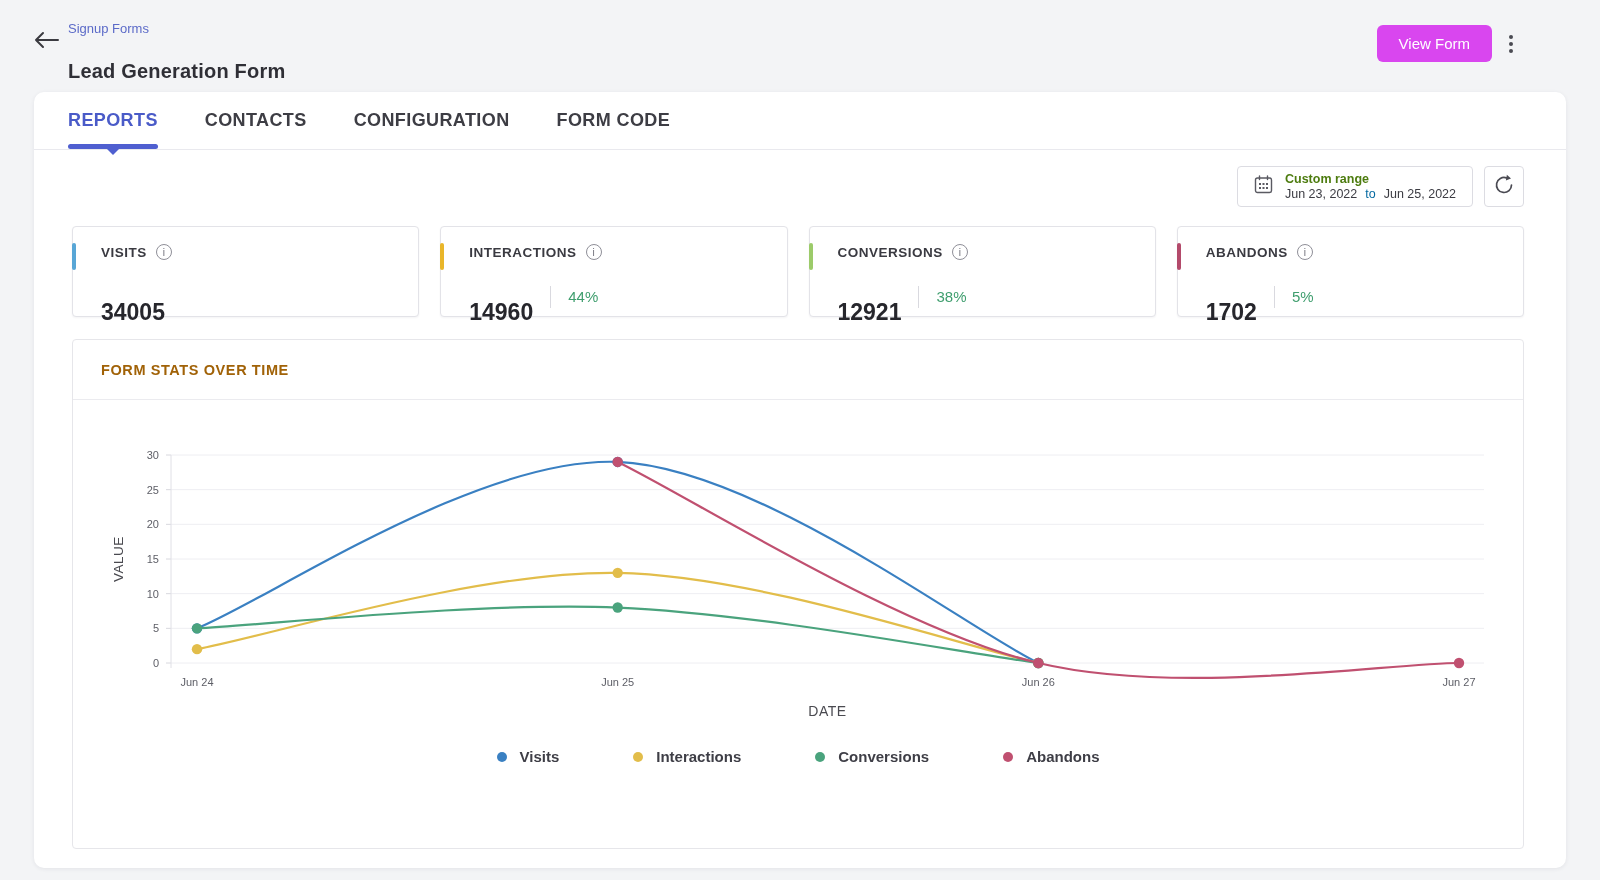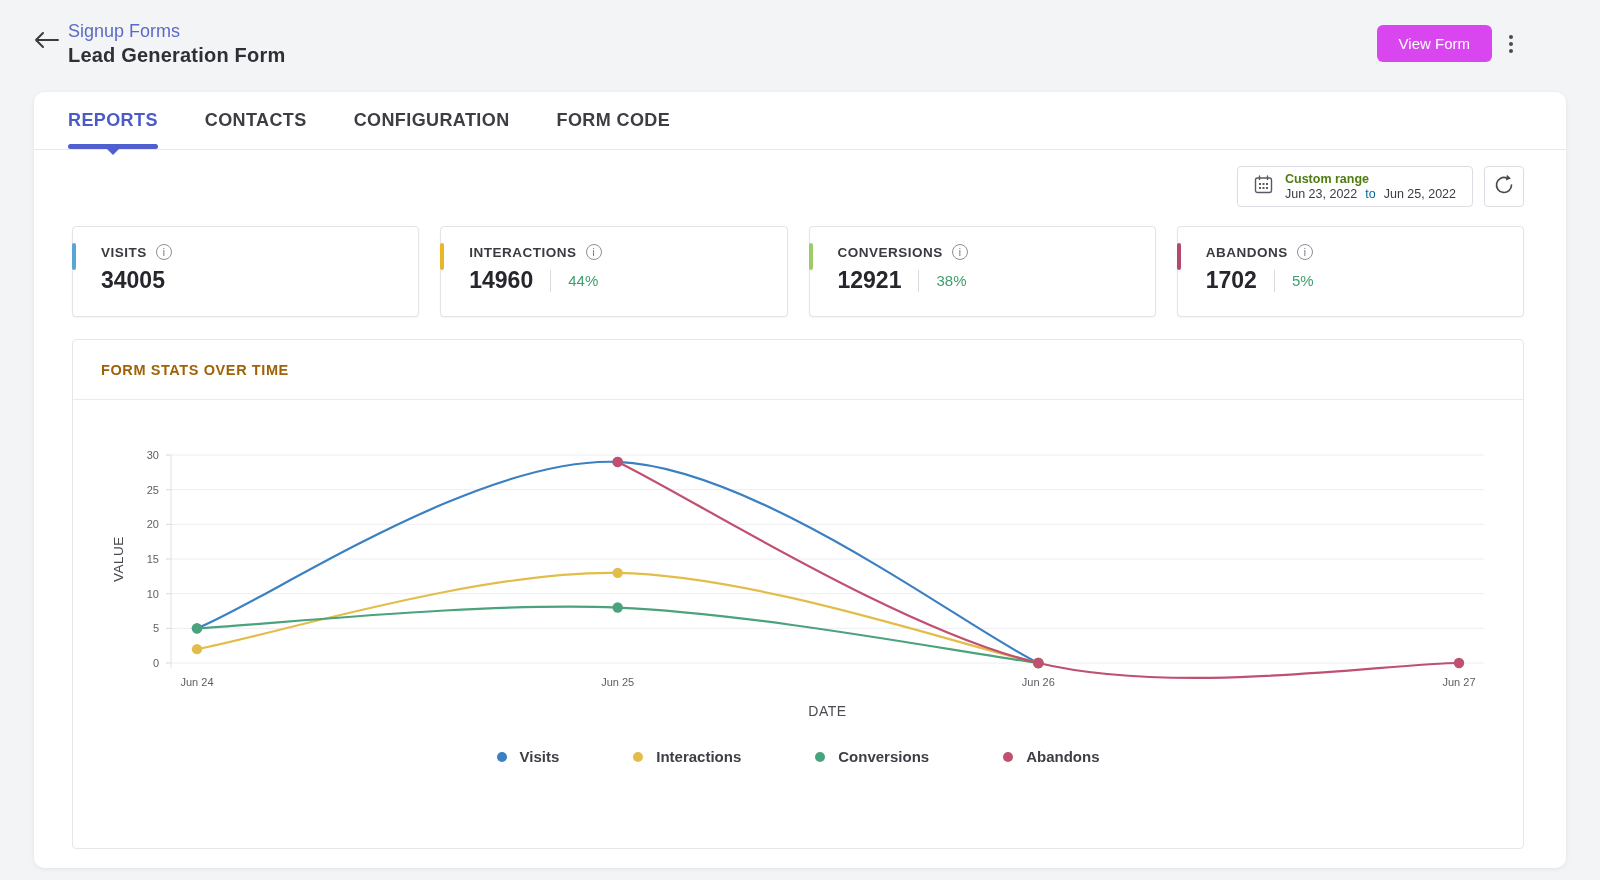--- a/index.html
+++ b/index.html
@@ -3,22 +3,22 @@
 <meta charset="utf-8">
 <style>
   * { margin:0; padding:0; box-sizing:border-box; }
   html,body { width:1600px; height:880px; overflow:hidden; }
   body { background:#f3f4f6; font-family:"Liberation Sans", sans-serif; color:#35353c; }
 
   
   .top-header { position:relative; height:92px; }
   .back-btn { position:absolute; left:32px; top:28px; width:28px; height:28px; cursor:pointer;
               display:flex; align-items:center; justify-content:center; }
-  .crumb { position:absolute; left:68px; top:21px; font-size:18px; color:#5b6ac8; cursor:pointer; }
-  .page-title { position:absolute; left:68px; top:44px; font-size:20px; font-weight:700; color:#2f2f36; letter-spacing:.2px; }
+  .crumb { position:absolute; left:68px; top:21px; font-size:13px; color:#5b6ac8; cursor:pointer; }
+  .page-title { position:absolute; left:68px; top:60px; font-size:20px; font-weight:700; color:#2f2f36; letter-spacing:.2px; }
   .view-form-btn { position:absolute; right:108px; top:25px; height:37px; padding:0 22px;
                    background:#d946ef; color:#fff; border:none; border-radius:6px;
                    font-size:15px; font-family:inherit; cursor:pointer; }
   .kebab { position:absolute; right:80px; top:32px; width:18px; height:24px; display:flex;
            flex-direction:column; align-items:center; justify-content:center; gap:3px; cursor:pointer; }
   .kebab i { width:4px; height:4px; border-radius:50%; background:#4a4a52; }
 
   
   .main-card { margin:0 34px; height:776px; background:#fff; border-radius:10px;
                box-shadow:0 1px 4px rgba(40,40,60,.08); }
@@ -50,21 +50,21 @@
   .stat-card { position:relative; flex:1; height:91px; background:#fff; border:1px solid #e3e3e8;
                border-radius:4px; box-shadow:0 1px 2px rgba(40,40,60,.05); padding:17px 0 0 28px; }
   .stat-accent { position:absolute; left:-1px; top:16px; width:4px; height:27px; border-radius:2px; }
   .stat-label-row { display:flex; align-items:center; gap:9px; }
   .stat-label { font-size:13.5px; font-weight:700; letter-spacing:.5px; color:#3a3a41; }
   .info-icon { width:16px; height:16px; border:1px solid #8f8f98; border-radius:50%;
                display:inline-flex; align-items:center; justify-content:center;
                font-size:10px; font-style:normal; color:#6e6e78; cursor:pointer; }
   .info-icon::after { content:"i"; }
   .stat-value-row { display:flex; align-items:center; margin-top:7px; }
-  .stat-value { font-size:23px; font-weight:700; color:#26262c; }
+  .stat-value { font-size:23px; font-weight:700; color:#26262c;margin-top:32px; }
   .stat-divider { width:1px; height:22px; background:#d9d9df; margin:0 17px; }
   .stat-percent { font-size:15px; color:#3f9e6e; }
 
   
   .chart-card { margin:22px 42px 0 38px; height:510px; border:1px solid #e6e6ea; border-radius:4px; background:#fff; }
   .chart-header { height:60px; display:flex; align-items:center; padding-left:28px;
                   border-bottom:1px solid #ebebef; }
   .chart-title { font-size:14.5px; font-weight:700; letter-spacing:.6px; color:#a16207; }
   .chart-body { padding-top:35px; }
   #chart-svg { display:block; }

